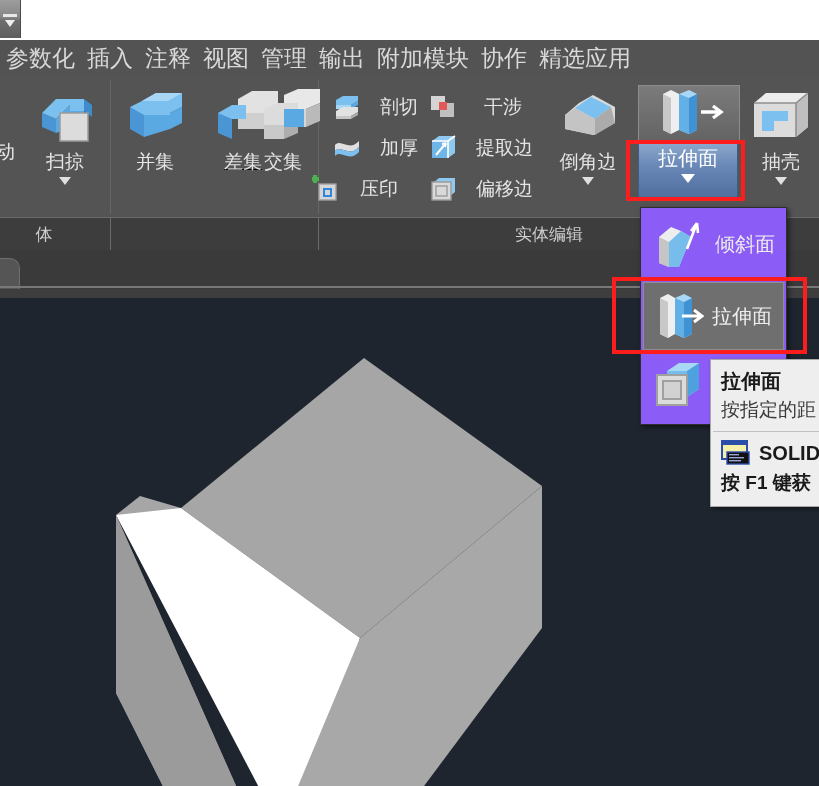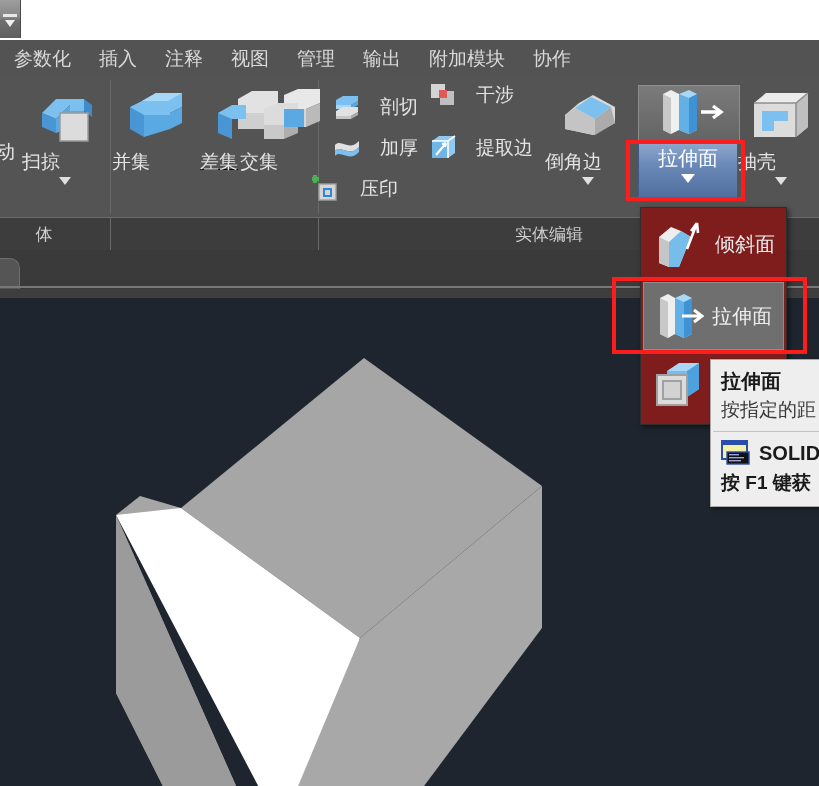--- a/index.html
+++ b/index.html
@@ -17,32 +17,32 @@
        background:linear-gradient(to bottom,#9d9d9d 0%,#868686 45%,#6e6e6e 55%,#5f5f5f 100%);
        border-right:1px solid #4a4a4a;}
   .qat-line{position:absolute;left:3px;top:14px;width:14px;height:3px;background:#e8e8e8;}
   .qat-tri{position:absolute;left:5px;top:20px;width:0;height:0;
            border-left:5px solid transparent;border-right:5px solid transparent;
            border-top:7px solid #f0f0f0;}
 
   
   .tabbar{position:absolute;left:0;top:40px;width:819px;height:37px;background:#535353;}
   .tabs{position:absolute;left:0;top:0;height:37px;display:flex;align-items:center;}
-  .tab{color:#d9d9d9;font-size:19px;padding:0 14px;line-height:37px;white-space:nowrap;cursor:default;}
+  .tab{color:#d9d9d9;font-size:23px;padding:0 6px;line-height:37px;white-space:nowrap;cursor:default;}
 
   
   .ribbon{position:absolute;left:0;top:77px;width:819px;height:140px;background:#545454;}
   .ribbon-sep{position:absolute;top:3px;width:1px;height:134px;background:#676767;}
   .panel-labels{position:absolute;left:0;top:217px;width:819px;height:33px;background:#3d3d3d;
                 border-top:1px solid #6a6a6a;border-bottom:1px solid #2a2a2a;}
   .plabel{position:absolute;top:0;height:33px;line-height:33px;color:#cfcfcf;font-size:17px;text-align:center;}
   .plabel-sep{position:absolute;top:0;width:1px;height:33px;background:#6a6a6a;}
 
   
-  .bigbtn{position:absolute;width:86px;cursor:default;}
+  .bigbtn{position:absolute;width:86px;text-align:center;cursor:default;}
   .bigbtn .lbl{color:#e4e4e4;font-size:19px;margin-top:2px;white-space:nowrap;}
   .bigbtn .caret{margin:2px auto 0;width:0;height:0;
                  border-left:6px solid transparent;border-right:6px solid transparent;
                  border-top:8px solid #e0e0e0;}
 
   
   .smallbtn{position:absolute;height:34px;display:flex;align-items:center;cursor:default;}
   .smallbtn .lbl{color:#e4e4e4;font-size:19px;margin-left:18px;white-space:nowrap;}
 
   
@@ -51,21 +51,21 @@
   .hot-label{position:absolute;left:638px;top:141px;width:100px;height:58px;
              background:linear-gradient(to bottom,#8fa9cd 0%,#6b8ab8 40%,#4f6d9e 100%);
              border:1px solid #3f5b87;box-sizing:border-box;text-align:center;}
   .hot-label .lbl{color:#ffffff;font-size:20px;line-height:32px;}
   .hot-label .caret{margin:0 auto;width:0;height:0;
                     border-left:7px solid transparent;border-right:7px solid transparent;
                     border-top:9px solid #ffffff;}
 
   
   .dropdown{position:absolute;left:640px;top:207px;width:145px;
-            background:#7f1d1d;border:1px solid #2e2e2e;box-shadow:2px 2px 5px rgba(0,0,0,.5);}
+            background:#8b5cf6;border:1px solid #2e2e2e;box-shadow:2px 2px 5px rgba(0,0,0,.5);}
   .dd-item{position:relative;height:72px;display:flex;align-items:center;padding-left:8px;box-sizing:border-box;cursor:default;}
   .dd-item .lbl{color:#ededed;font-size:20px;margin-left:8px;white-space:nowrap;}
   .dd-item.hovered{background:#6f6f6f;border:1px solid #8e8e8e;margin:2px;height:68px;}
 
   
   .tooltip{position:absolute;left:710px;top:359px;width:170px;
            background:#eeeeee;border:1px solid #a9a9a9;box-shadow:2px 2px 4px rgba(0,0,0,.45);
            overflow:hidden;}
   .tt-title{color:#1a1a1a;font-size:20px;font-weight:bold;padding:8px 0 2px 10px;white-space:nowrap;}
   .tt-desc{color:#3a3a3a;font-size:19px;padding:0 0 8px 10px;white-space:nowrap;}
@@ -105,20 +105,21 @@
   <div class="tabbar">
     <div class="tabs">
       <div class="tab">参数化</div>
       <div class="tab">插入</div>
       <div class="tab">注释</div>
       <div class="tab">视图</div>
       <div class="tab">管理</div>
       <div class="tab">输出</div>
       <div class="tab">附加模块</div>
       <div class="tab">协作</div>
+      <div class="tab">精选应用</div>
     </div>
   </div>
 
   <div class="ribbon">
 
     <div class="ribbon-sep" style="left:110px"></div>
     <div class="ribbon-sep" style="left:318px"></div>
 
     <div style="position:absolute;left:-4px;top:62px;color:#e4e4e4;font-size:19px;">动</div>
 
@@ -174,21 +175,21 @@
         <path d="M4 8 L11 4 L26 4 L26 9 L19 13 L4 13 Z" fill="#7cc0ef"></path>
         <path d="M4 13 L19 13 L19 17 L4 17 Z" fill="#a8d7f5"></path>
         <path d="M19 13 L26 9 L26 13 L19 17 Z" fill="#5aa9e2"></path>
         <path d="M4 19 L11 15 L26 15 L26 20 L19 24 L4 24 Z" fill="#e2e2e2"></path>
         <path d="M4 24 L19 24 L19 27 L4 27 Z" fill="#c6c6c6"></path>
         <path d="M19 24 L26 20 L26 23 L19 27 Z" fill="#ababab"></path>
       </svg>
       <div class="lbl">剖切</div>
     </div>
 
-    <div class="smallbtn" style="left:428px;top:1px;">
+    <div class="smallbtn" style="left:428px;top:13px;gap:8px;">
       <svg width="30" height="30" viewBox="0 0 30 30">
         <rect x="3" y="4" width="14" height="14" fill="#d4d4d4"></rect>
         <rect x="12" y="11" width="14" height="14" fill="#c0c0c0"></rect>
         <rect x="11" y="10" width="8" height="8" fill="#e05858"></rect>
       </svg>
       <div class="lbl">干涉</div>
     </div>
 
     <div class="smallbtn" style="left:332px;top:54px;">
       <svg width="30" height="30" viewBox="0 0 30 30">
@@ -212,20 +213,28 @@
 
     <div class="smallbtn" style="left:312px;top:95px;">
       <svg width="30" height="30" viewBox="0 0 30 30">
         <path d="M3 1 L3 9 M-1 5 L7 5" stroke="#4caf50" stroke-width="4"></path>
         <rect x="7" y="10" width="17" height="16" fill="#d6d6d6" stroke="#9e9e9e" stroke-width="1.4"></rect>
         <rect x="12" y="15" width="7" height="7" fill="none" stroke="#2e86de" stroke-width="2"></rect>
       </svg>
       <div class="lbl">压印</div>
     </div>
 
+    <div class="smallbtn" style="left:428px;top:95px;">
+      <svg width="30" height="30" viewBox="0 0 30 30">
+        <path d="M6 8 L11 4 L27 4 L27 18 L22 22 L22 8 Z" fill="#8fc9f0"></path>
+        <rect x="4" y="8" width="19" height="18" fill="#d9d9d9" stroke="#9a9a9a" stroke-width="1.4"></rect>
+        <rect x="8" y="12" width="11" height="10" fill="none" stroke="#9a9a9a" stroke-width="1.4"></rect>
+      </svg>
+      <div class="lbl">偏移边</div>
+    </div>
 
     <div class="bigbtn" style="left:545px;top:8px;">
       <svg width="86" height="62" viewBox="0 0 86 62">
         <path d="M20 30 L34 18 L48 10 L70 22 L70 38 L48 50 L20 44 Z" fill="#d9d9d9"></path>
         <path d="M30 23 L46 12 L66 22 L50 34 Z" fill="#7cc0ef"></path>
         <path d="M20 30 L30 23 L50 34 L50 50 L20 44 Z" fill="#c4c4c4"></path>
         <path d="M50 34 L66 22 L70 38 L50 50 Z" fill="#ababab"></path>
       </svg>
       <div class="lbl">倒角边</div>
       <div class="caret"></div>

